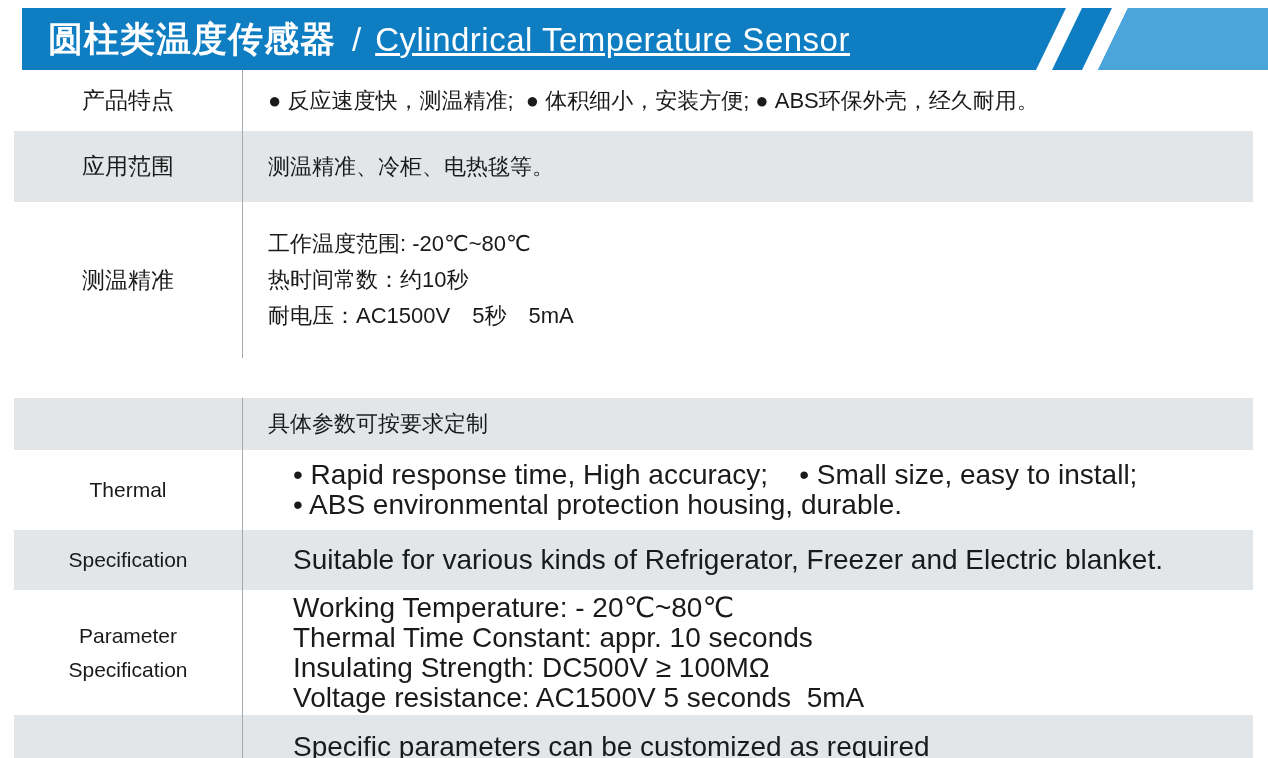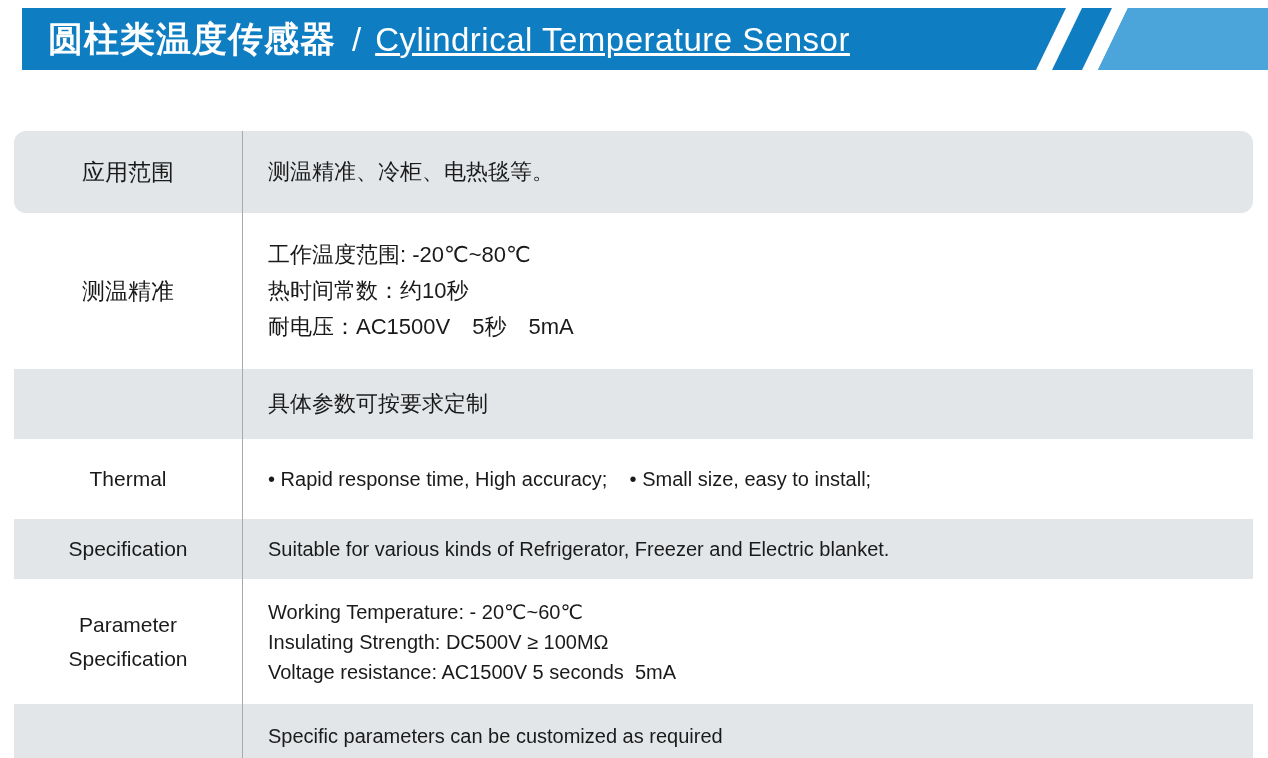--- a/index.html
+++ b/index.html
@@ -82,27 +82,27 @@
   .content-cell {
     flex: 1 1 auto;
     display: flex;
     flex-direction: column;
     justify-content: center;
     padding-left: 25px;
     padding-right: 10px;
   }
   .line { white-space: pre-wrap; }
   .line-zh { font-size: 22px; line-height: 32px; }
-  .line-en { font-size: 20px; line-height: 30px; }
+  .line-en { font-size: 28px; line-height: 30px; margin-left: 25px; }
 
   
   .r1 { height: 61px; }
-  .r2 { height: 82px; border-radius: 12px; }
+  .r2 { height: 71px; }
   .r3 { height: 156px; }
-  .r4 { height: 70px; }
+  .r4 { height: 52px; margin-top: 40px; }
   .r5 { height: 80px; }
   .r6 { height: 60px; }
   .r7 { height: 125px; }
   .r8 { height: 64px; }
   .r3 .content-cell .line { padding: 2px 0; }
 </style>
 </head>
 <body>
 
 <div class="page">
@@ -116,20 +116,24 @@
     <svg class="banner-decor" viewBox="0 0 240 62" preserveAspectRatio="none">
       <polygon points="30,0 46,0 16,62 0,62" fill="#ffffff"></polygon>
       <polygon points="76,0 92,0 62,62 46,62" fill="#ffffff"></polygon>
       <polygon points="92,0 240,0 240,62 62,62" fill="#4ba5db"></polygon>
     </svg>
   </div>
 
   <div class="spec-table">
 
     <div class="spec-row r1">
+      <div class="label-cell label-zh">产品特点</div>
+      <div class="content-cell">
+        <div class="line line-zh">● 反应速度快，测温精准;  ● 体积细小，安装方便; ● ABS环保外壳，经久耐用。</div>
+      </div>
     </div>
 
     <div class="spec-row r2 shaded">
       <div class="label-cell label-zh">应用范围</div>
       <div class="content-cell">
         <div class="line line-zh">测温精准、冷柜、电热毯等。</div>
       </div>
     </div>
 
     <div class="spec-row r3">
@@ -145,34 +149,36 @@
       <div class="label-cell label-zh"></div>
       <div class="content-cell">
         <div class="line line-zh">具体参数可按要求定制</div>
       </div>
     </div>
 
     <div class="spec-row r5">
       <div class="label-cell label-en">Thermal</div>
       <div class="content-cell">
         <div class="line line-en">• Rapid response time, High accuracy;    • Small size, easy to install;</div>
+        <div class="line line-en">• ABS environmental protection housing, durable.</div>
       </div>
     </div>
 
     <div class="spec-row r6 shaded">
       <div class="label-cell label-en">Specification</div>
       <div class="content-cell">
         <div class="line line-en">Suitable for various kinds of Refrigerator, Freezer and Electric blanket.</div>
       </div>
     </div>
 
     <div class="spec-row r7">
       <div class="label-cell label-en">Parameter Specification</div>
       <div class="content-cell">
-        <div class="line line-en">Working Temperature: - 20℃~60℃</div>
+        <div class="line line-en">Working Temperature: - 20℃~80℃</div>
+        <div class="line line-en">Thermal Time Constant: appr. 10 seconds</div>
         <div class="line line-en">Insulating Strength: DC500V ≥ 100MΩ</div>
         <div class="line line-en">Voltage resistance: AC1500V 5 seconds  5mA</div>
       </div>
     </div>
 
     <div class="spec-row r8 shaded">
       <div class="label-cell label-en"></div>
       <div class="content-cell">
         <div class="line line-en">Specific parameters can be customized as required</div>
       </div>

